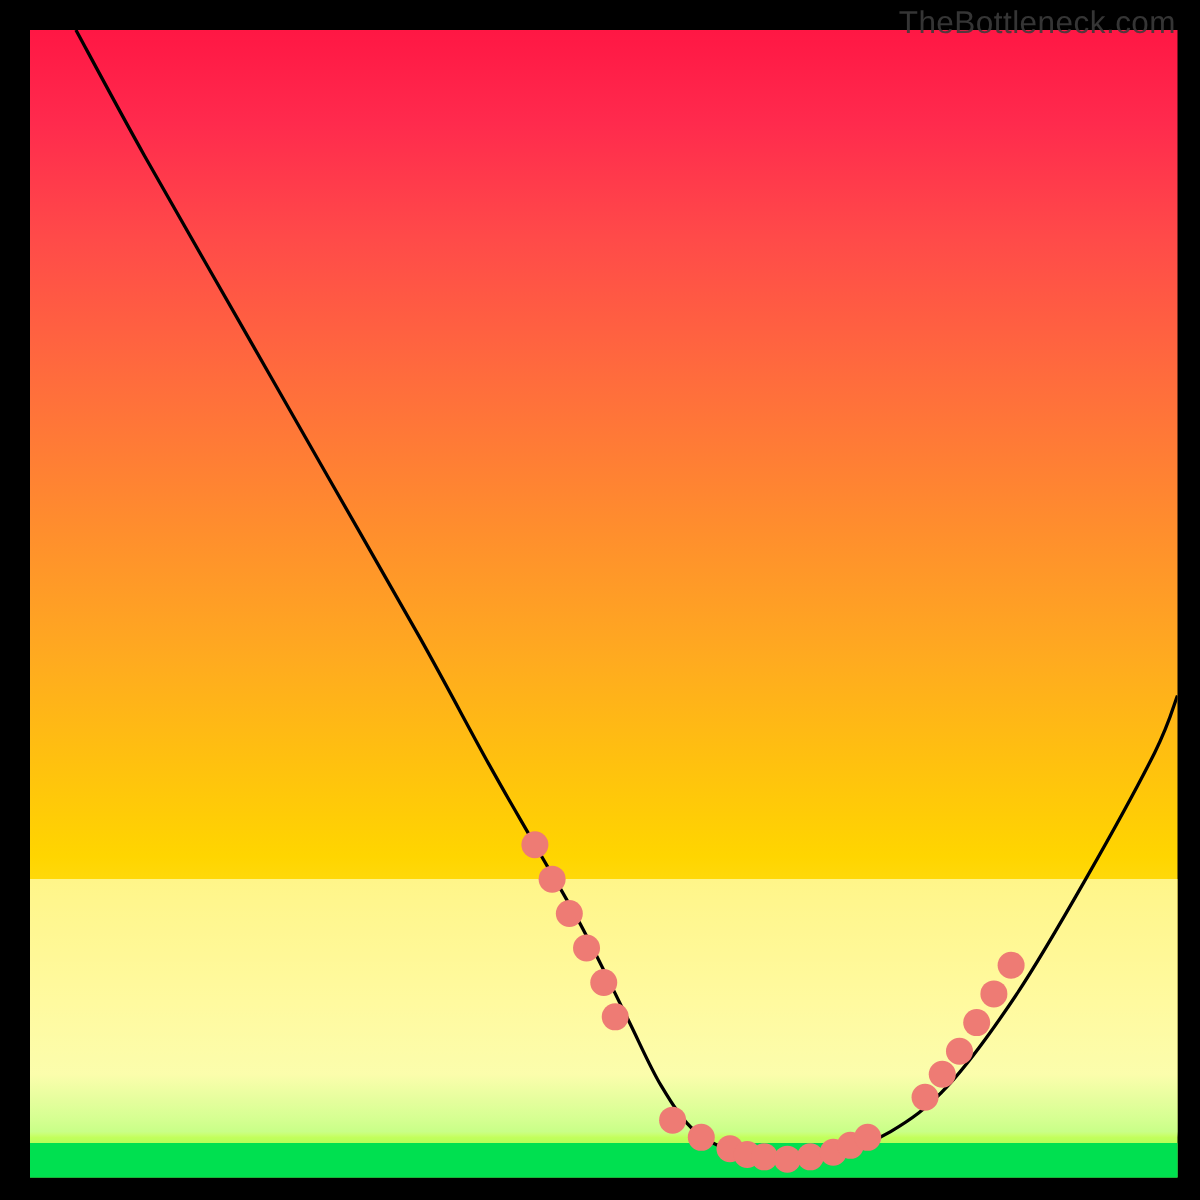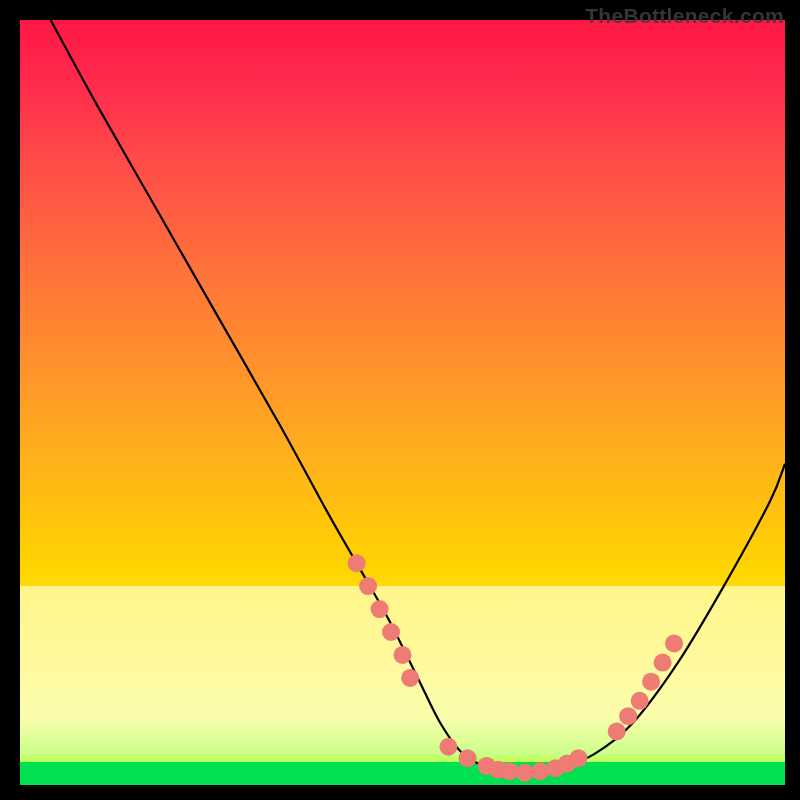--- a/index.html
+++ b/index.html
@@ -44,21 +44,21 @@
         #ffd500 72%,
         #ffec3d 85%,
         #e8ff6a 95%,
         #6aff3d 100%);
   }
   .watermark {
     position: absolute;
     top: 4px;
     right: 16px;
     font-size: 21px;
-    font-weight: 700;
+    font-weight: 400;
     letter-spacing: 0.3px;
     color: rgba(60,60,60,0.88);
     z-index: 10;
   }
   svg.curve {
     position: absolute;
     left: 20px;
     top: 20px;
     width: 765px;
     height: 765px;

